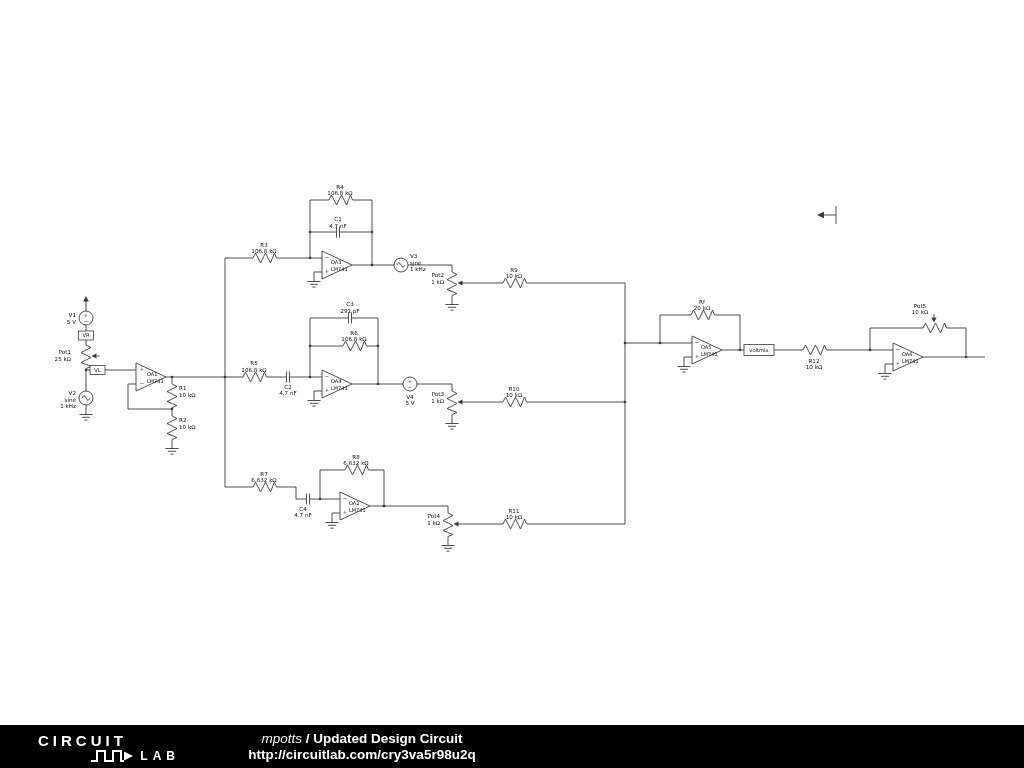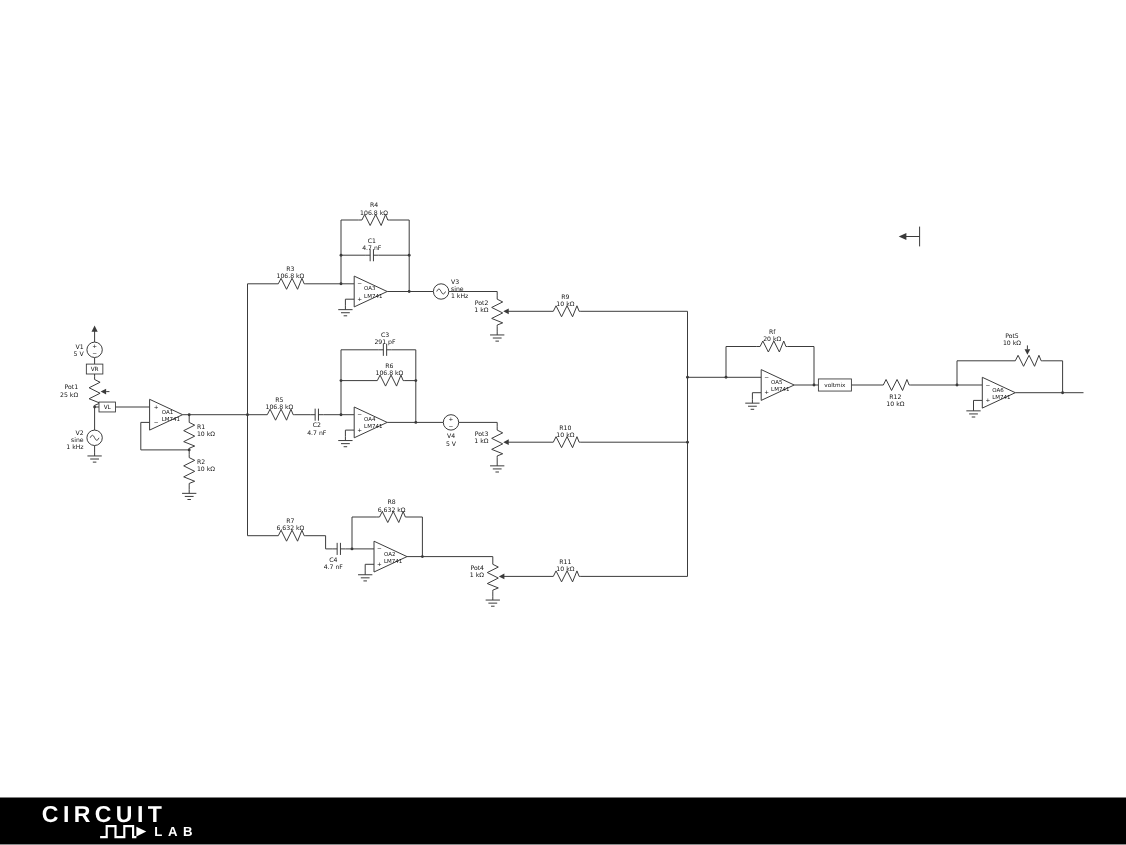--- a/index.html
+++ b/index.html
@@ -9,21 +9,21 @@
   .lbl{font-size:5.6px;}
   .mid{text-anchor:middle;}
   .end{text-anchor:end;}
   .sym{font-size:5.2px;text-anchor:middle;dominant-baseline:middle;}
   .opl{font-size:5px;}
   .net{font-size:5.2px;text-anchor:middle;dominant-baseline:middle;}
   path.w{stroke:#3a3a3a;stroke-width:0.9;fill:none;}
   .footer{position:absolute;left:0;bottom:0;width:1024px;height:43px;background:#000;color:#fff;
           display:flex;align-items:center;font-family:"Liberation Sans",sans-serif;}
   .logo{margin-left:38px;width:142px;}
-  .logo-top{font-weight:bold;font-size:21px;letter-spacing:4px;line-height:20px;}
+  .logo-top{font-weight:bold;font-size:15px;letter-spacing:4px;line-height:20px;}
   .logo-bottom{display:flex;align-items:center;justify-content:flex-end;gap:4px;margin-top:-2px;}
   .logo-lab{font-weight:bold;font-size:12px;letter-spacing:5px;}
   .meta{width:360px;text-align:center;margin-left:2px;}
   .title-line{font-size:13.5px;font-weight:bold;line-height:16px;}
   .author{font-style:italic;font-weight:normal;}
   .url{font-size:13.5px;font-weight:bold;line-height:16px;}
 </style>
 </head>
 <body>
 
@@ -314,15 +314,21 @@
     <div class="logo-top">CIRCUIT</div>
     <div class="logo-bottom">
       <svg width="46" height="14" viewBox="0 0 46 14">
         <path d="M1,12 H7 V2 H15 V12 H23 V2 H31 V12 H34" fill="none" stroke="#fff" stroke-width="2"></path>
         <polygon points="34,2.5 34,11.5 43,7" fill="#fff"></polygon>
       </svg>
       <span class="logo-lab">LAB</span>
     </div>
   </div>
   <div class="meta">
+    <div class="title-line">
+      <span class="author">mpotts</span>
+      <span class="sep">/</span>
+      <span class="ttl">Updated Design Circuit</span>
+    </div>
+    <div class="url">http://circuitlab.com/cry3va5r98u2q</div>
   </div>
 </div>
 </div>
 
 </body></html>

